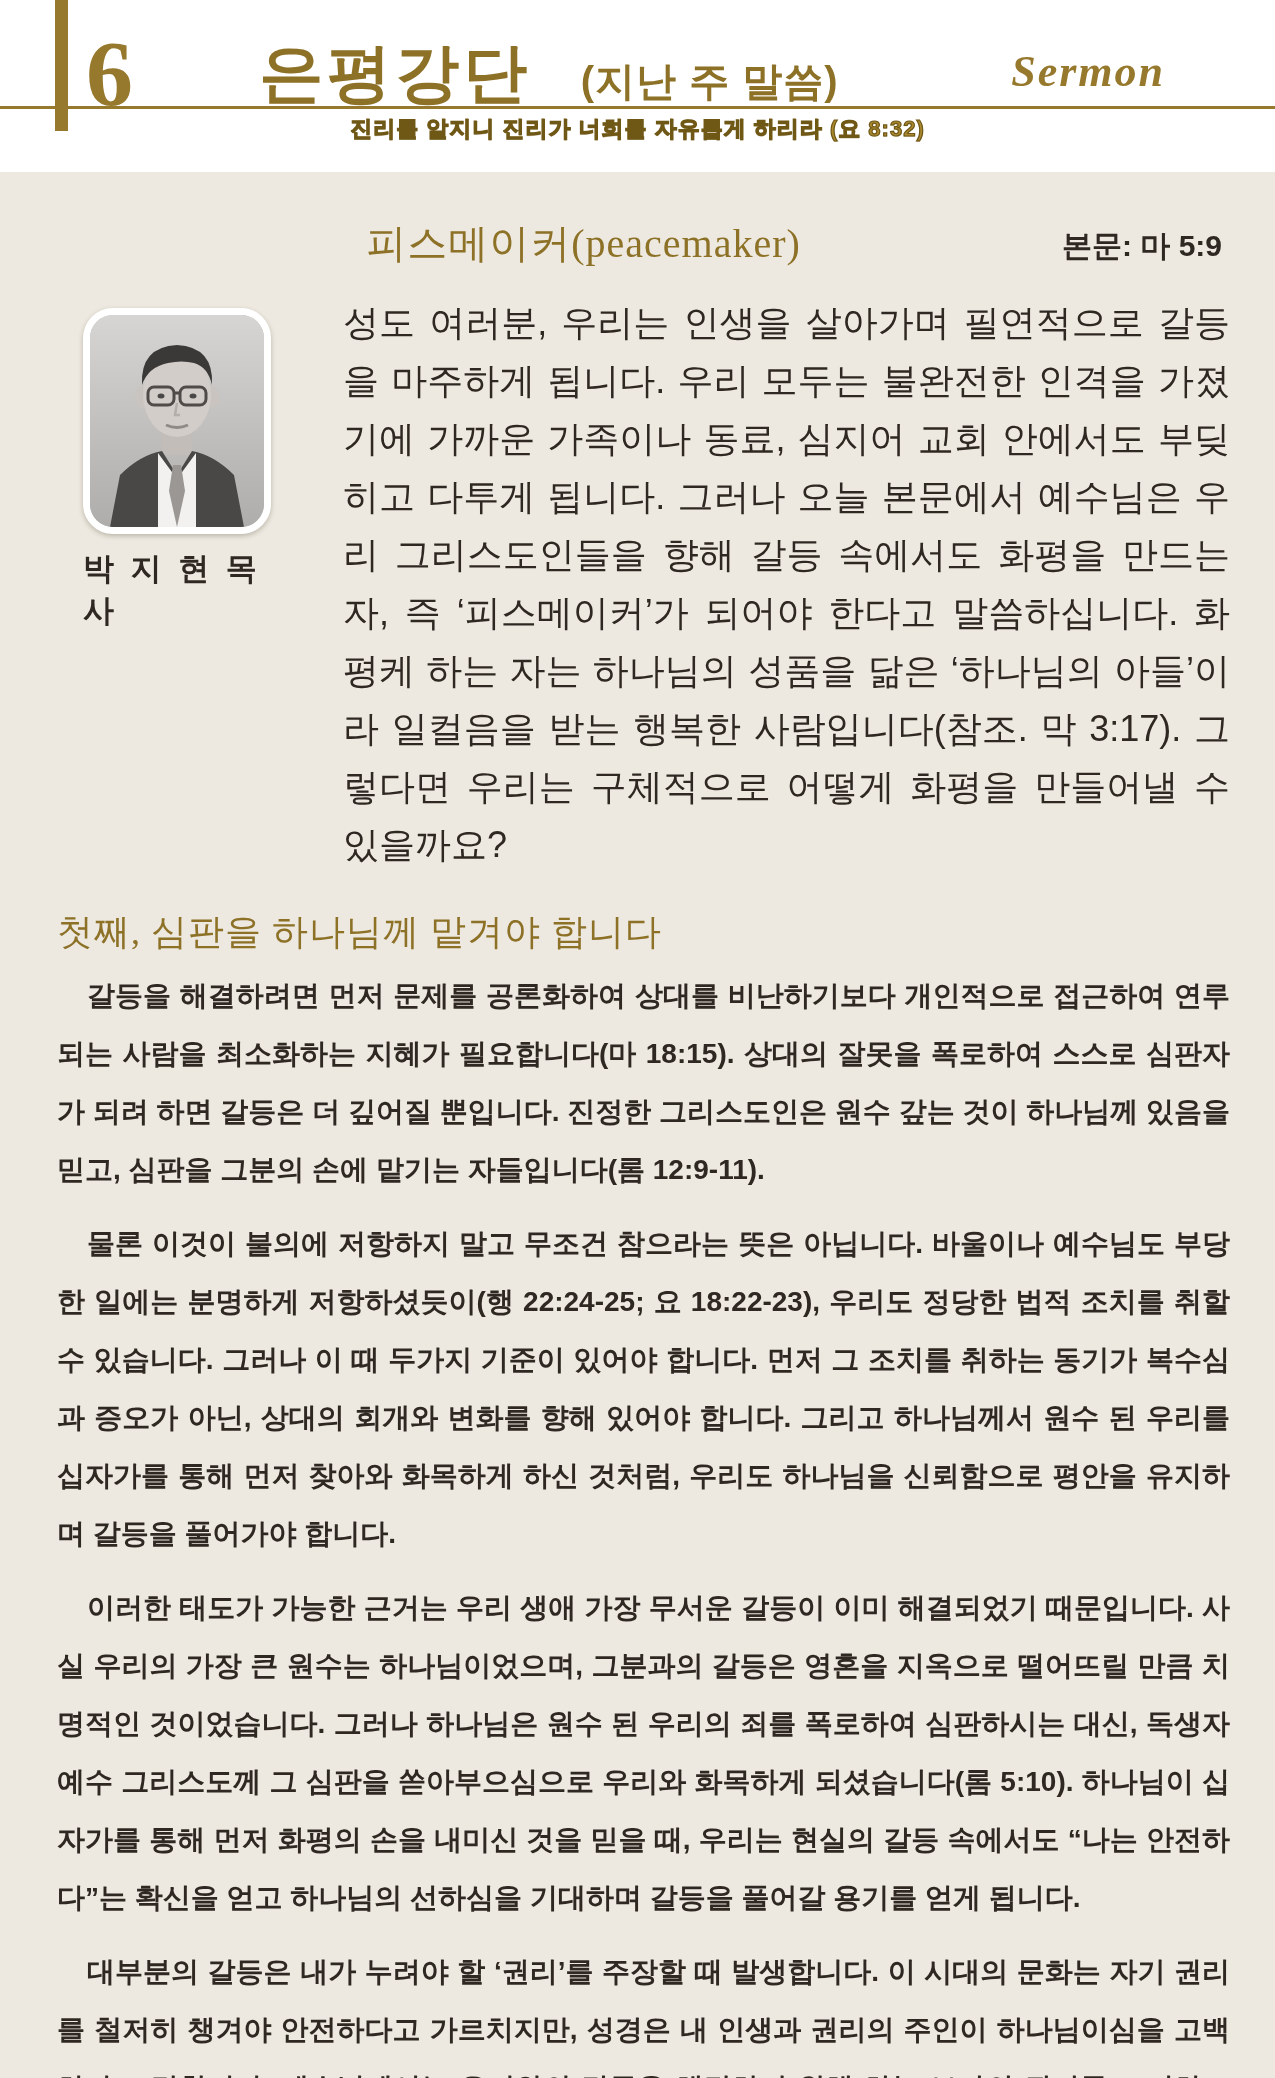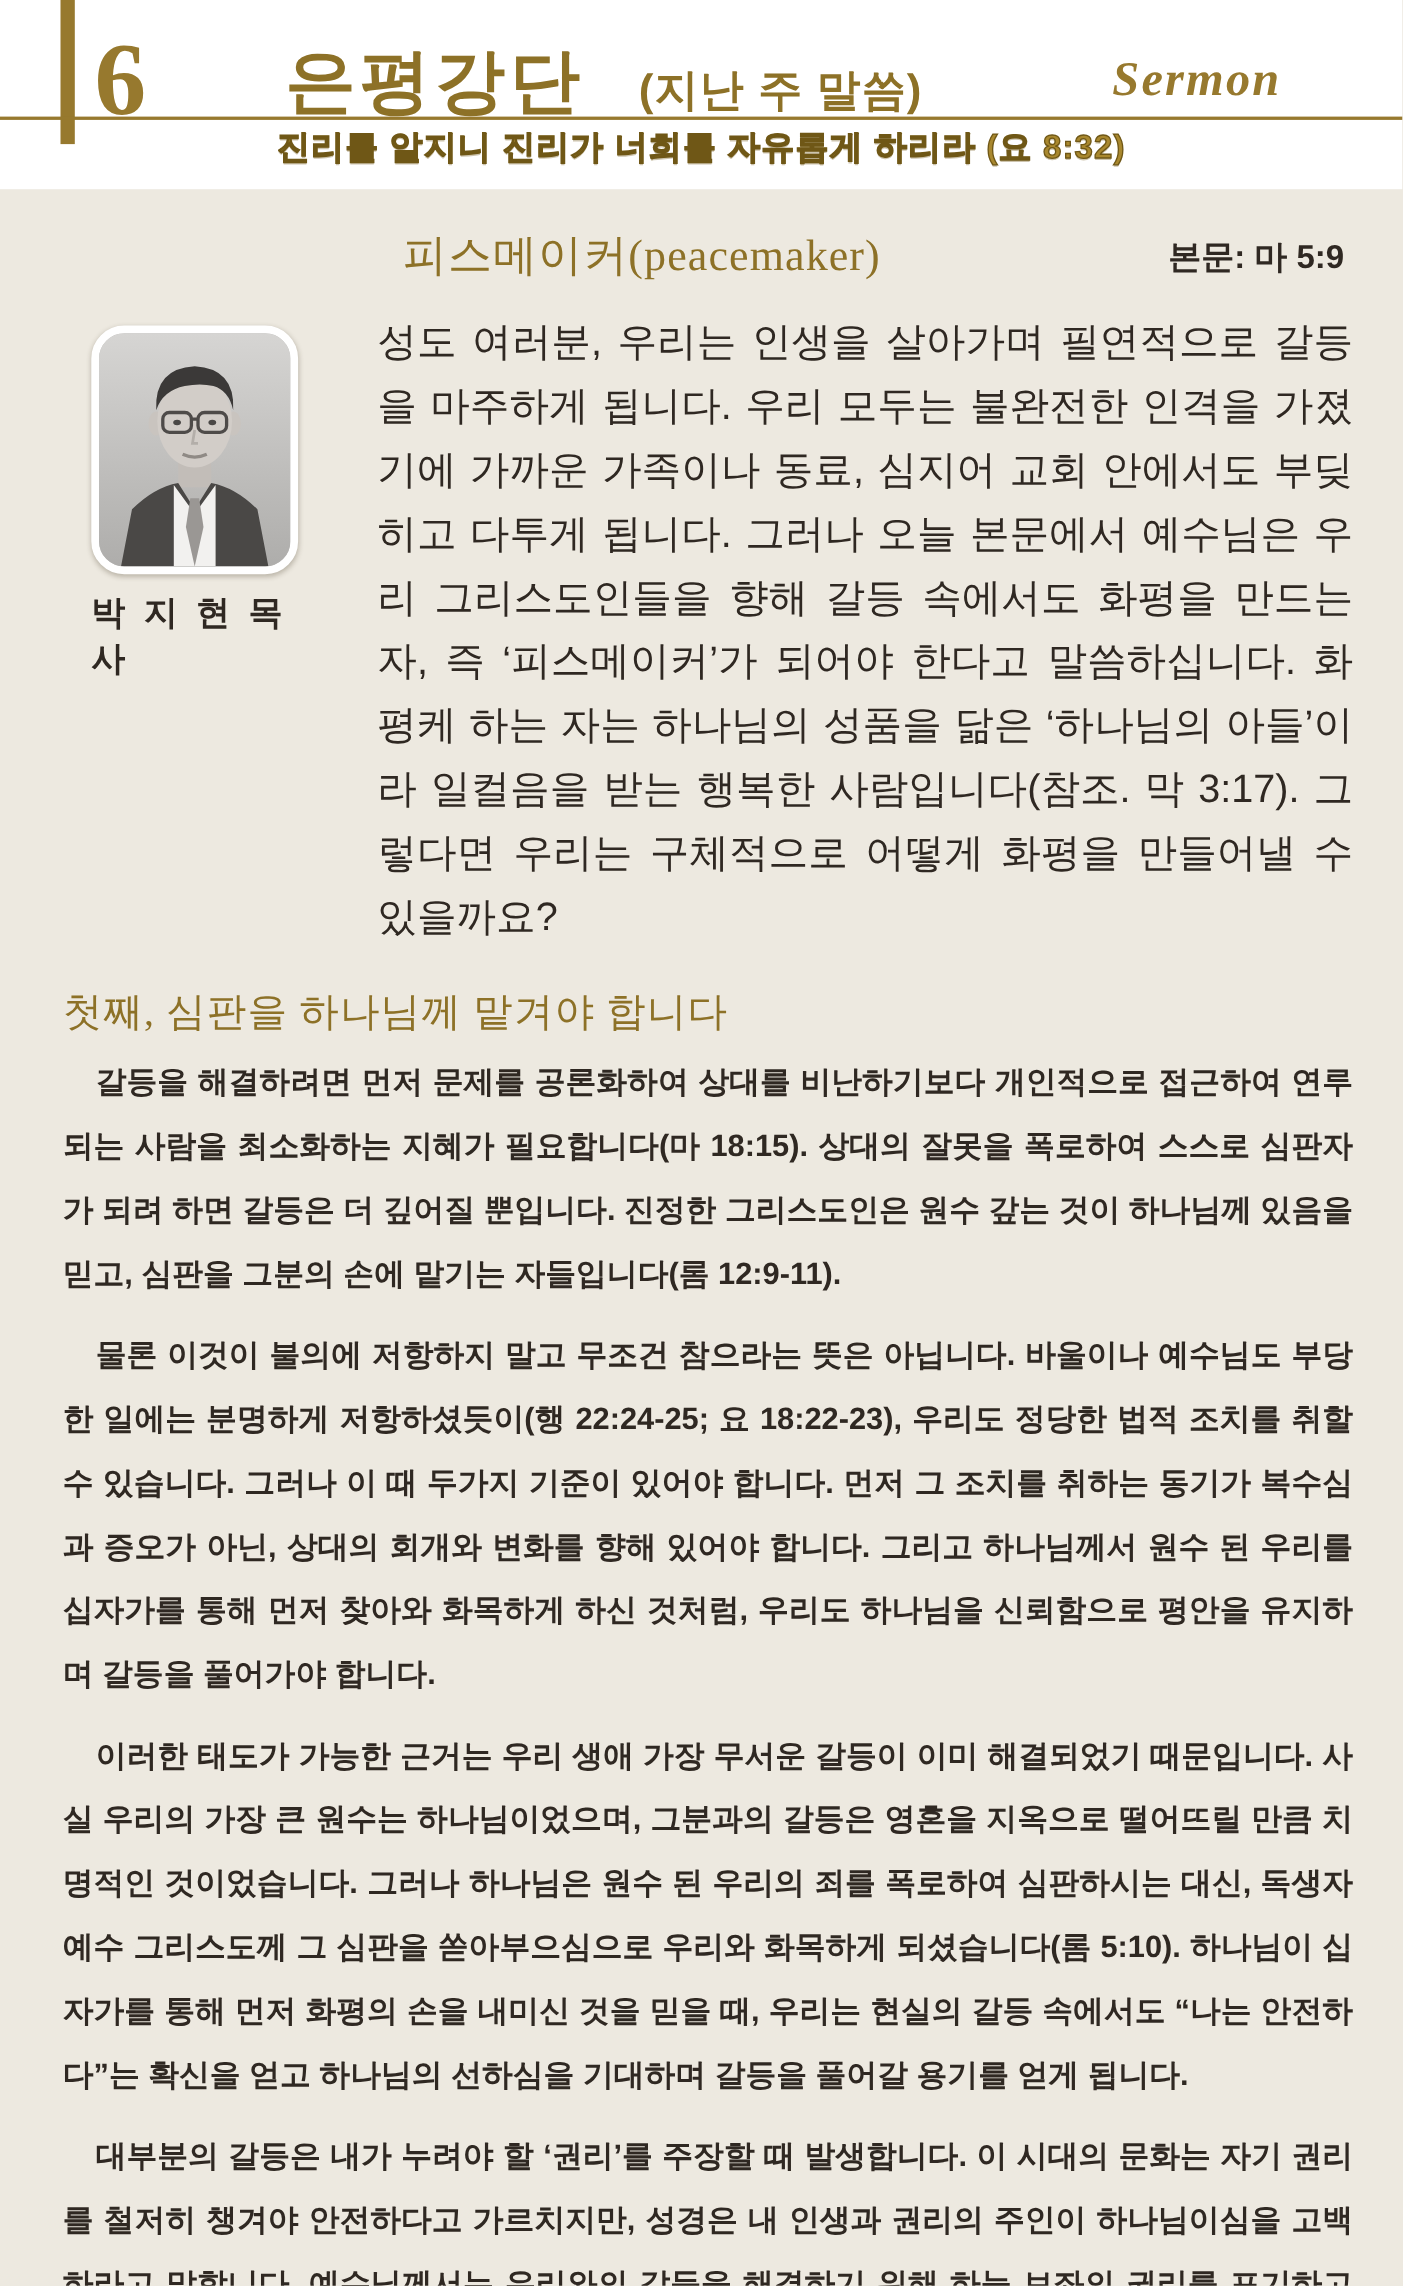--- a/index.html
+++ b/index.html
@@ -50,31 +50,31 @@
   .hscript{
     position:absolute;right:110px;top:46px;
     font-family:"Liberation Serif", serif;
     font-style:italic;font-weight:bold;
     font-size:44px;letter-spacing:2px;
     color:#97792e;
   }
   .verse{
     position:absolute;left:0;top:114px;width:1275px;
     text-align:center;
-    font-size:30px;font-weight:bold;letter-spacing:1px;
+    font-size:22px;font-weight:bold;letter-spacing:1px;
     color:#a9882f;
     -webkit-text-stroke:1.2px #6f5716;
     text-shadow:0 1px 0 rgba(111,87,22,.35);
   }
   
   .main{
     padding:32px 45px 0 57px;
   }
   .title-row{
-    position:relative;height:60px;margin-top:4px;
+    position:relative;height:60px;margin-top:16px;
   }
   .sermon-title{
     position:absolute;left:0;right:0;top:0;
     margin:0;text-align:center;transform:translateX(-60px);
     font-family:"Liberation Serif", serif;
     font-weight:normal;
     font-size:40px;line-height:1.2;
     color:#8d7127;
     letter-spacing:1px;
   }

